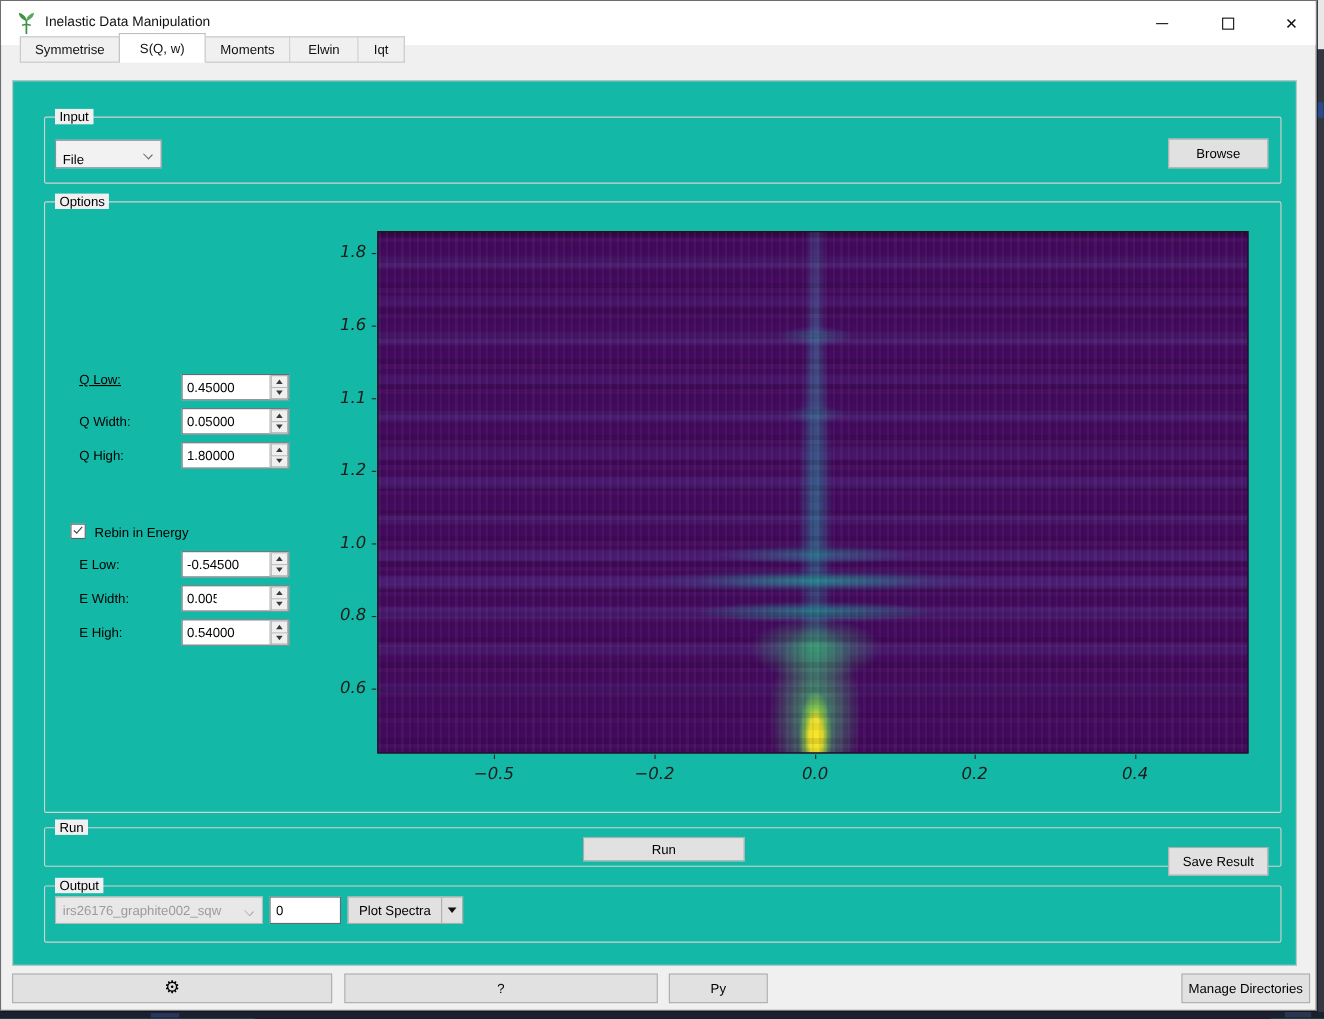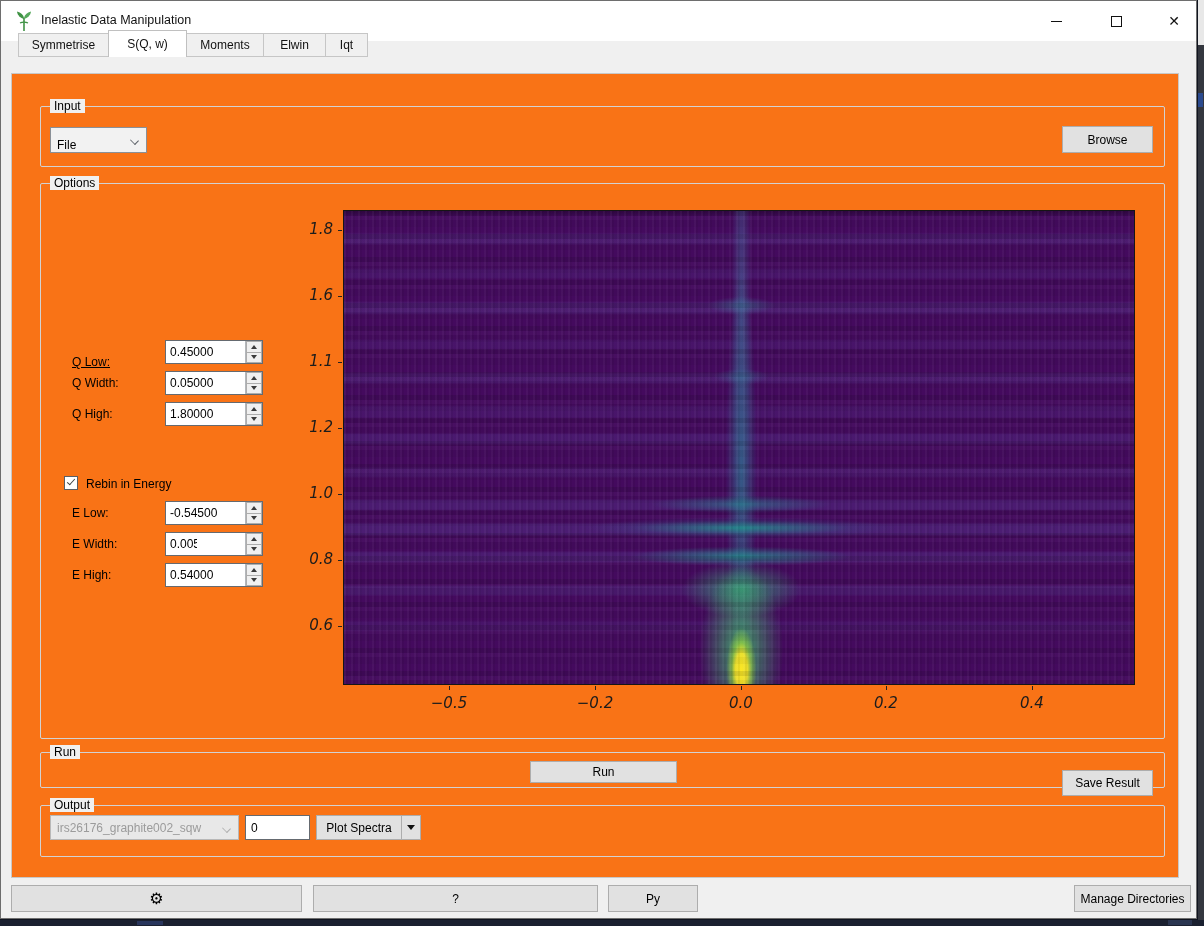--- a/index.html
+++ b/index.html
@@ -17,21 +17,21 @@
   .max-box { width:11px; height:11px; border:1px solid #111; }
   .close-x { font-size:14px; font-weight:400; line-height:1; }
 
   
   .tabbar { position:absolute; left:17px; top:29px; height:27px; display:flex; align-items:flex-end; z-index:5; }
   .tab { height:24px; background:#f0f0f0; border:1px solid #c6c6c6; border-left:none; display:flex; align-items:center; justify-content:center; font-size:12px; color:#111; }
   .tab:first-child { border-left:1px solid #c6c6c6; }
   .tab.active { height:27px; background:#ffffff; border:1px solid #c0c0c0; border-bottom:none; margin-left:-1px; position:relative; z-index:6; }
 
   
-  .pane { position:absolute; left:10px; top:72px; width:1168px; height:805px; background:#f97316; border:1px solid #c8c8c8; }
+  .pane { position:absolute; left:10px; top:72px; width:1168px; height:805px; background:#14b8a6; border:1px solid #c8c8c8; }
 
   .gbox { position:absolute; border:1px solid #d2d2d2; border-radius:2px; }
   .glabel { position:absolute; top:-8px; left:9px; background:#f0f0f0; padding:0 4px; font-size:12px; color:#000; white-space:nowrap; }
 
   .btn { position:absolute; background:#e1e1e1; border:1px solid #adadad; display:flex; align-items:center; justify-content:center; font-size:12px; color:#000; cursor:default; }
 
   .tinput { position:absolute; background:#fff; border:1px solid #656a70; font-family:"Liberation Sans",sans-serif; font-size:12px; padding:0 5px; color:#000; }
 
   .combo { position:absolute; background:#f2f2f2; border:1px solid #8a9097; display:flex; align-items:center; padding:0 6px; font-size:12px; }
   .combo .chev { position:absolute; right:8px; top:9px; width:7px; height:7px; border-right:1.4px solid #5a5f66; border-bottom:1.4px solid #5a5f66; transform:rotate(45deg) scale(1,0.8); }
@@ -144,21 +144,21 @@
     <div class="combo" style="left:38px; top:53px; width:97px; height:26px;align-items:flex-end;">
       <span>File</span>
       <span class="chev"></span>
     </div>
     <button class="btn" style="left:1050px; top:52px; width:91px; height:27px;">Browse</button>
 
     <div class="gbox" style="left:28px; top:109px; width:1125px; height:556px;">
       <span class="glabel">Options</span>
     </div>
 
-    <span class="flabel" style="left:60px; top:281px;text-decoration:underline;">Q Low:</span>
+    <span class="flabel" style="left:60px; top:264px;text-decoration:underline;">Q Low:</span>
     <div class="spinbox" style="left:153px; top:266px;">
       <input value="0.45000" style="">
       <div class="spincol">
           <div class="spinbtn">
             <span class="arr-up"></span>
           </div>
           <div class="spinbtn">
             <span class="arr-dn"></span>
           </div>
         </div>

